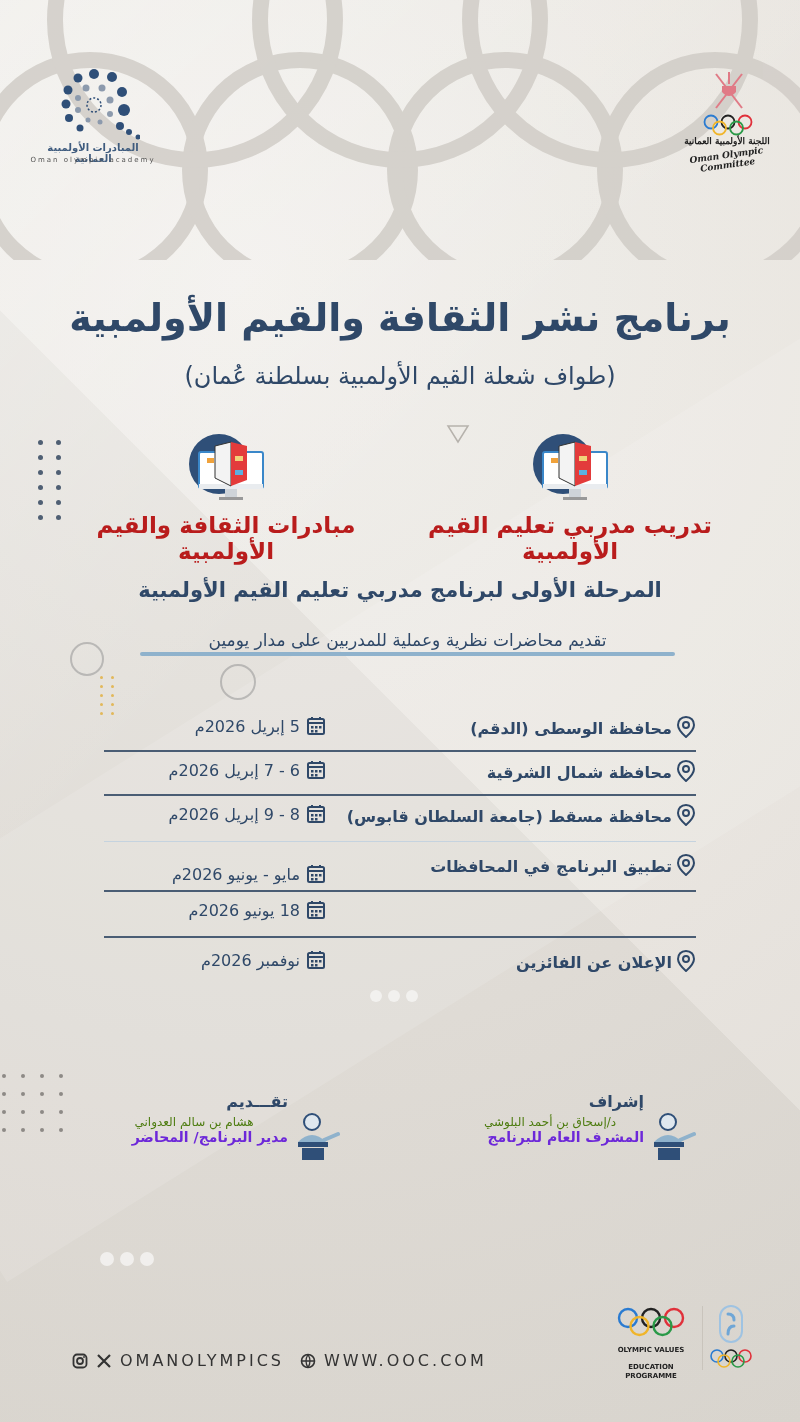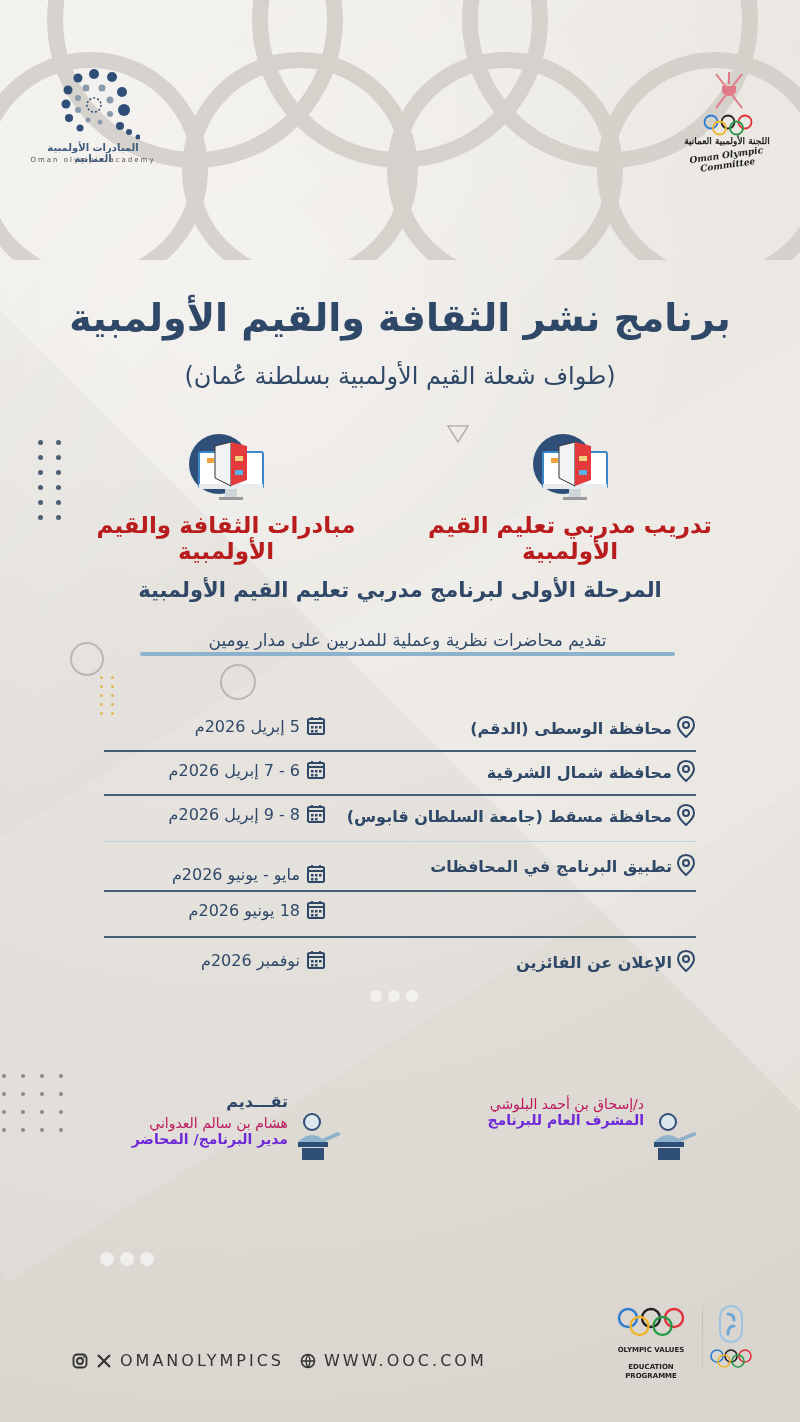--- a/index.html
+++ b/index.html
@@ -52,21 +52,21 @@
   .schedule { position: absolute; left: 104px; top: 706px; width: 592px; }
   .row { position: relative; height: 44px; direction: rtl; }
   .row .place { position: absolute; right: 0; top: 10px; display: flex; align-items: flex-end; gap: 4px; font-size: 16px; font-weight: bold; color: #2f4868; }
   .row .place svg { width: 20px; height: 22px; flex: none; }
   .row .date { position: absolute; right: 370px; top: 10px; display: flex; align-items: center; gap: 6px; font-size: 16px; color: #2f4868; white-space: nowrap; }
   .row .date svg { width: 20px; height: 20px; flex: none; }
   .row .sep { position: absolute; left: 0; right: 0; bottom: -2px; height: 2px; background: #4a5d74; }
 
   .person { position: absolute; direction: rtl; }
   .person .role { font-size: 16px; font-weight: bold; color: #2f4868; }
-  .person .name { font-size: 14px; color: #be185d; margin-top: 4px; }
+  .person .name { font-size: 12px; color: #4d7c0f; margin-top: 4px; text-align: center; }
   .person .pos { font-size: 14px; font-weight: bold; color: #6d28d9; }
   .person svg { position: absolute; top: 20px; width: 46px; height: 48px; }
 
   .footer-social { position: absolute; left: 72px; top: 1351px; display: flex; align-items: center; gap: 8px; font-size: 16px; letter-spacing: 3px; color: #333; font-family: "DejaVu Sans", sans-serif; }
   .footer-social svg { width: 16px; height: 16px; }
 
   .ovep { position: absolute; left: 606px; top: 1306px; width: 90px; text-align: center; }
   .ovep svg { width: 70px; height: 32px; display: block; margin: 0 auto; }
   .ovep .t { font-size: 7px; font-weight: bold; color: #222; line-height: 9px; margin-top: 8px; }
   .ovep-sep { position: absolute; left: 702px; top: 1306px; width: 1px; height: 64px; background: #c9c4bc; }
@@ -395,20 +395,21 @@
 </div>
 
 <div class="person" style="right:104px; top:1092px; width:240px; padding-right:52px;">
   <svg style="right:0;" viewBox="0 0 46 48">
     <circle cx="18" cy="10" r="8" fill="#dfe7ee" stroke="#2f4f78" stroke-width="2"></circle>
     <path d="M4 30 Q18 16 32 30 Z" fill="#8fb2cc"></path>
     <path d="M30 28 L44 22" stroke="#8fb2cc" stroke-width="4" stroke-linecap="round"></path>
     <rect x="4" y="30" width="30" height="5" fill="#2f4f78"></rect>
     <rect x="8" y="36" width="22" height="12" fill="#2f4f78"></rect>
   </svg>
+  <div class="role">إشراف</div>
   <div class="name">د/إسحاق بن أحمد البلوشي</div>
   <div class="pos">المشرف العام للبرنامج</div>
 </div>
 
 <div class="person" style="right:460px; top:1092px; width:240px; padding-right:52px;">
   <svg style="right:0;" viewBox="0 0 46 48">
     <circle cx="18" cy="10" r="8" fill="#dfe7ee" stroke="#2f4f78" stroke-width="2"></circle>
     <path d="M4 30 Q18 16 32 30 Z" fill="#8fb2cc"></path>
     <path d="M30 28 L44 22" stroke="#8fb2cc" stroke-width="4" stroke-linecap="round"></path>
     <rect x="4" y="30" width="30" height="5" fill="#2f4f78"></rect>

